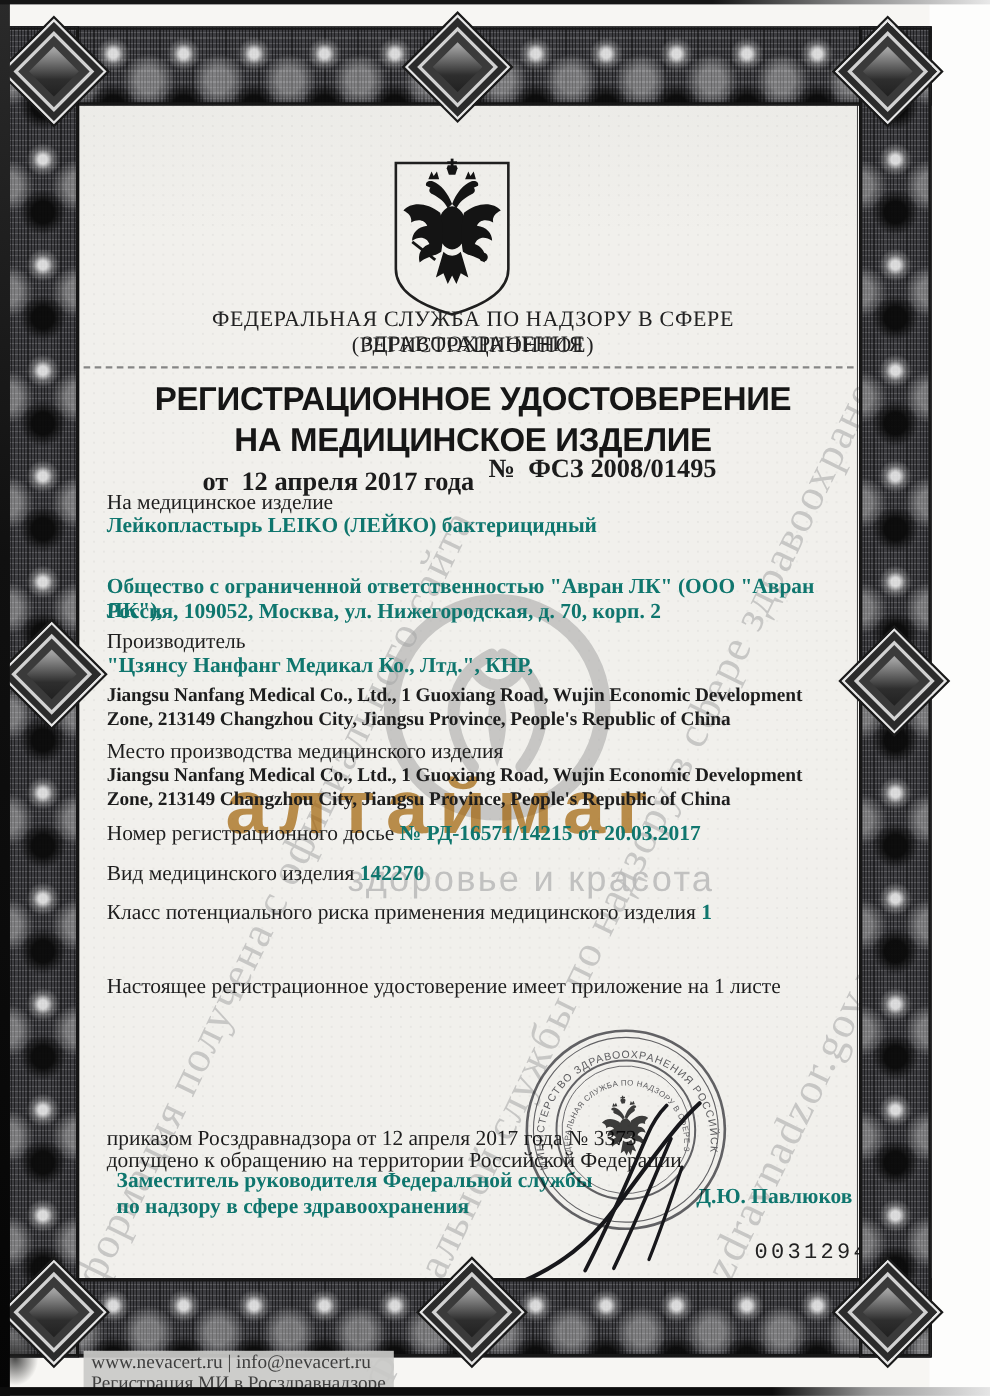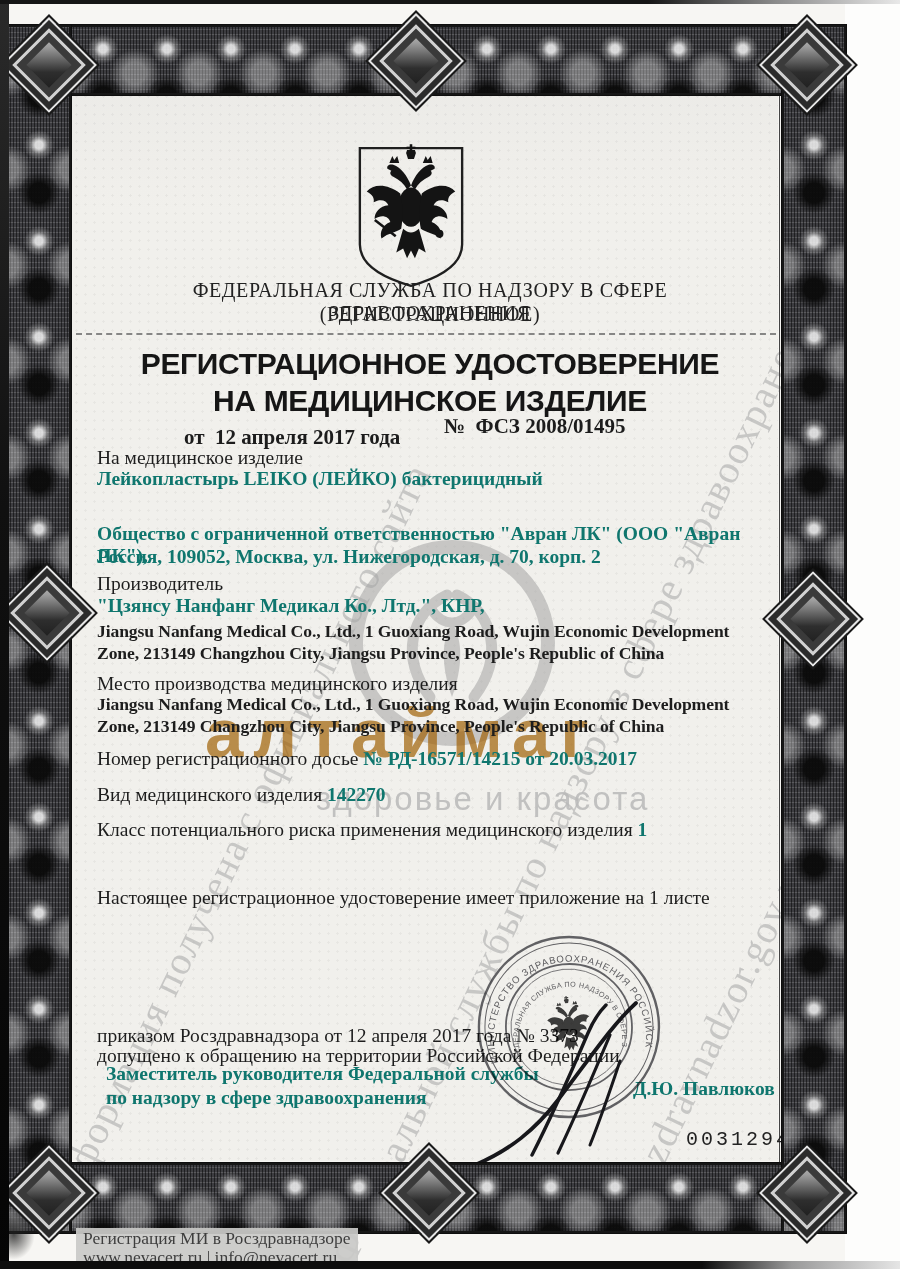--- a/index.html
+++ b/index.html
@@ -49,21 +49,21 @@
   .wm-brand{left:205px;top:694px;font-family:"Liberation Sans",sans-serif;font-weight:bold;
     font-size:69px;letter-spacing:10px;color:#a16207;opacity:.7;}
   .wm-brand-sub{left:316px;top:780px;font-family:"Liberation Sans",sans-serif;
     font-size:33px;letter-spacing:2px;color:#b9b9b9;opacity:.85;}
   
   .t{position:absolute;z-index:4;}
   .center{left:90px;width:680px;text-align:center;}
   .org{font-size:20px;letter-spacing:.6px;color:#222;}
   .title{font-family:"Liberation Sans",sans-serif;font-weight:bold;font-size:30px;
     letter-spacing:-.3px;color:#161616;}
-  .numline{font-weight:bold;font-size:21px;white-space:pre;}
+  .numline{font-weight:bold;font-size:24px;white-space:pre;}
   .line{left:97px;width:678px;font-size:19.5px;line-height:22px;color:#1d1d1d;}
   .line b{color:#0f766e;}
   .en{font-size:17.6px;font-weight:bold;letter-spacing:-.1px;}
   .serial{font-family:"Liberation Mono",monospace;font-size:20px;letter-spacing:3px;color:#222;}
   
   .seal{position:absolute;left:462px;top:925px;z-index:5;opacity:.82;mix-blend-mode:multiply;
     transform:rotate(-6deg);}
   .sig{position:absolute;left:440px;top:915px;z-index:5;}
   .crest{position:absolute;left:352px;top:142px;z-index:4;}
   .emblem{position:absolute;left:345px;top:535px;z-index:2;opacity:.55;}
@@ -189,22 +189,22 @@
   <div class="gem" style="left:15px;top:31px;"></div>
   <div class="gem" style="left:382px;top:27px;"></div>
   <div class="gem" style="left:773px;top:31px;"></div>
   <div class="gem" style="left:13px;top:579px;"></div>
   <div class="gem" style="left:779px;top:585px;"></div>
   <div class="gem" style="left:15px;top:1159px;"></div>
   <div class="gem" style="left:395px;top:1159px;"></div>
   <div class="gem" style="left:773px;top:1159px;"></div>
 
   <div class="overlay-bar">
+    <div>www.nevacert.ru | info@nevacert.ru</div>
     <div>Регистрация МИ в Росздравнадзоре</div>
-    <div>www.nevacert.ru | info@nevacert.ru</div>
   </div>
 
   <div class="edge-smudge"></div>
   <div class="edge-left"></div>
   <div class="edge-top"></div>
   <div class="edge-bottom"></div>
 
 </div>
 
 </body></html>

